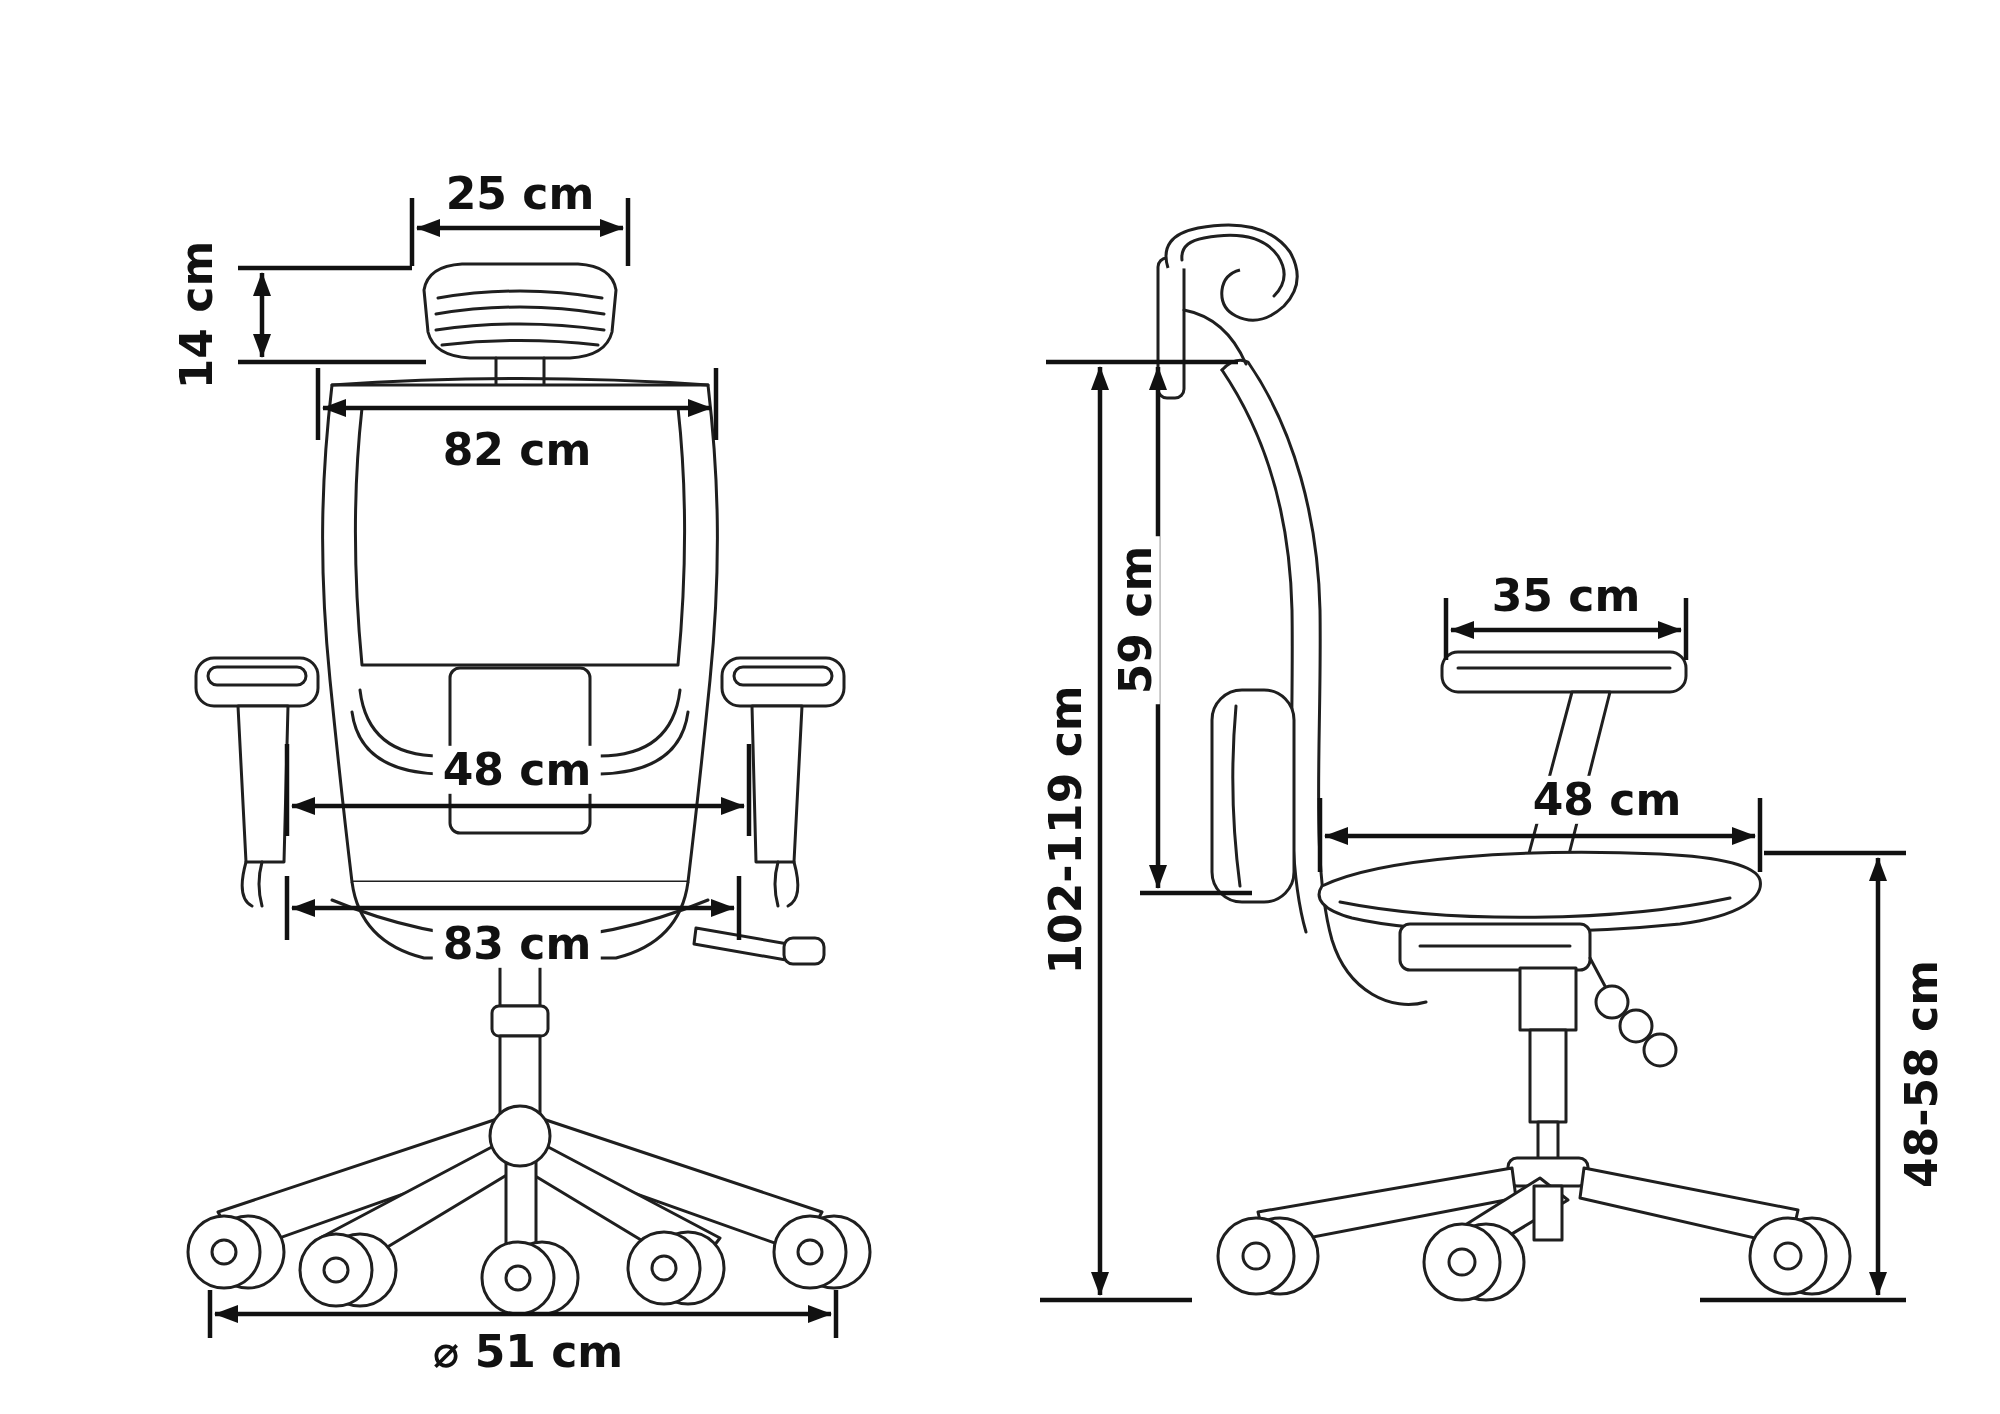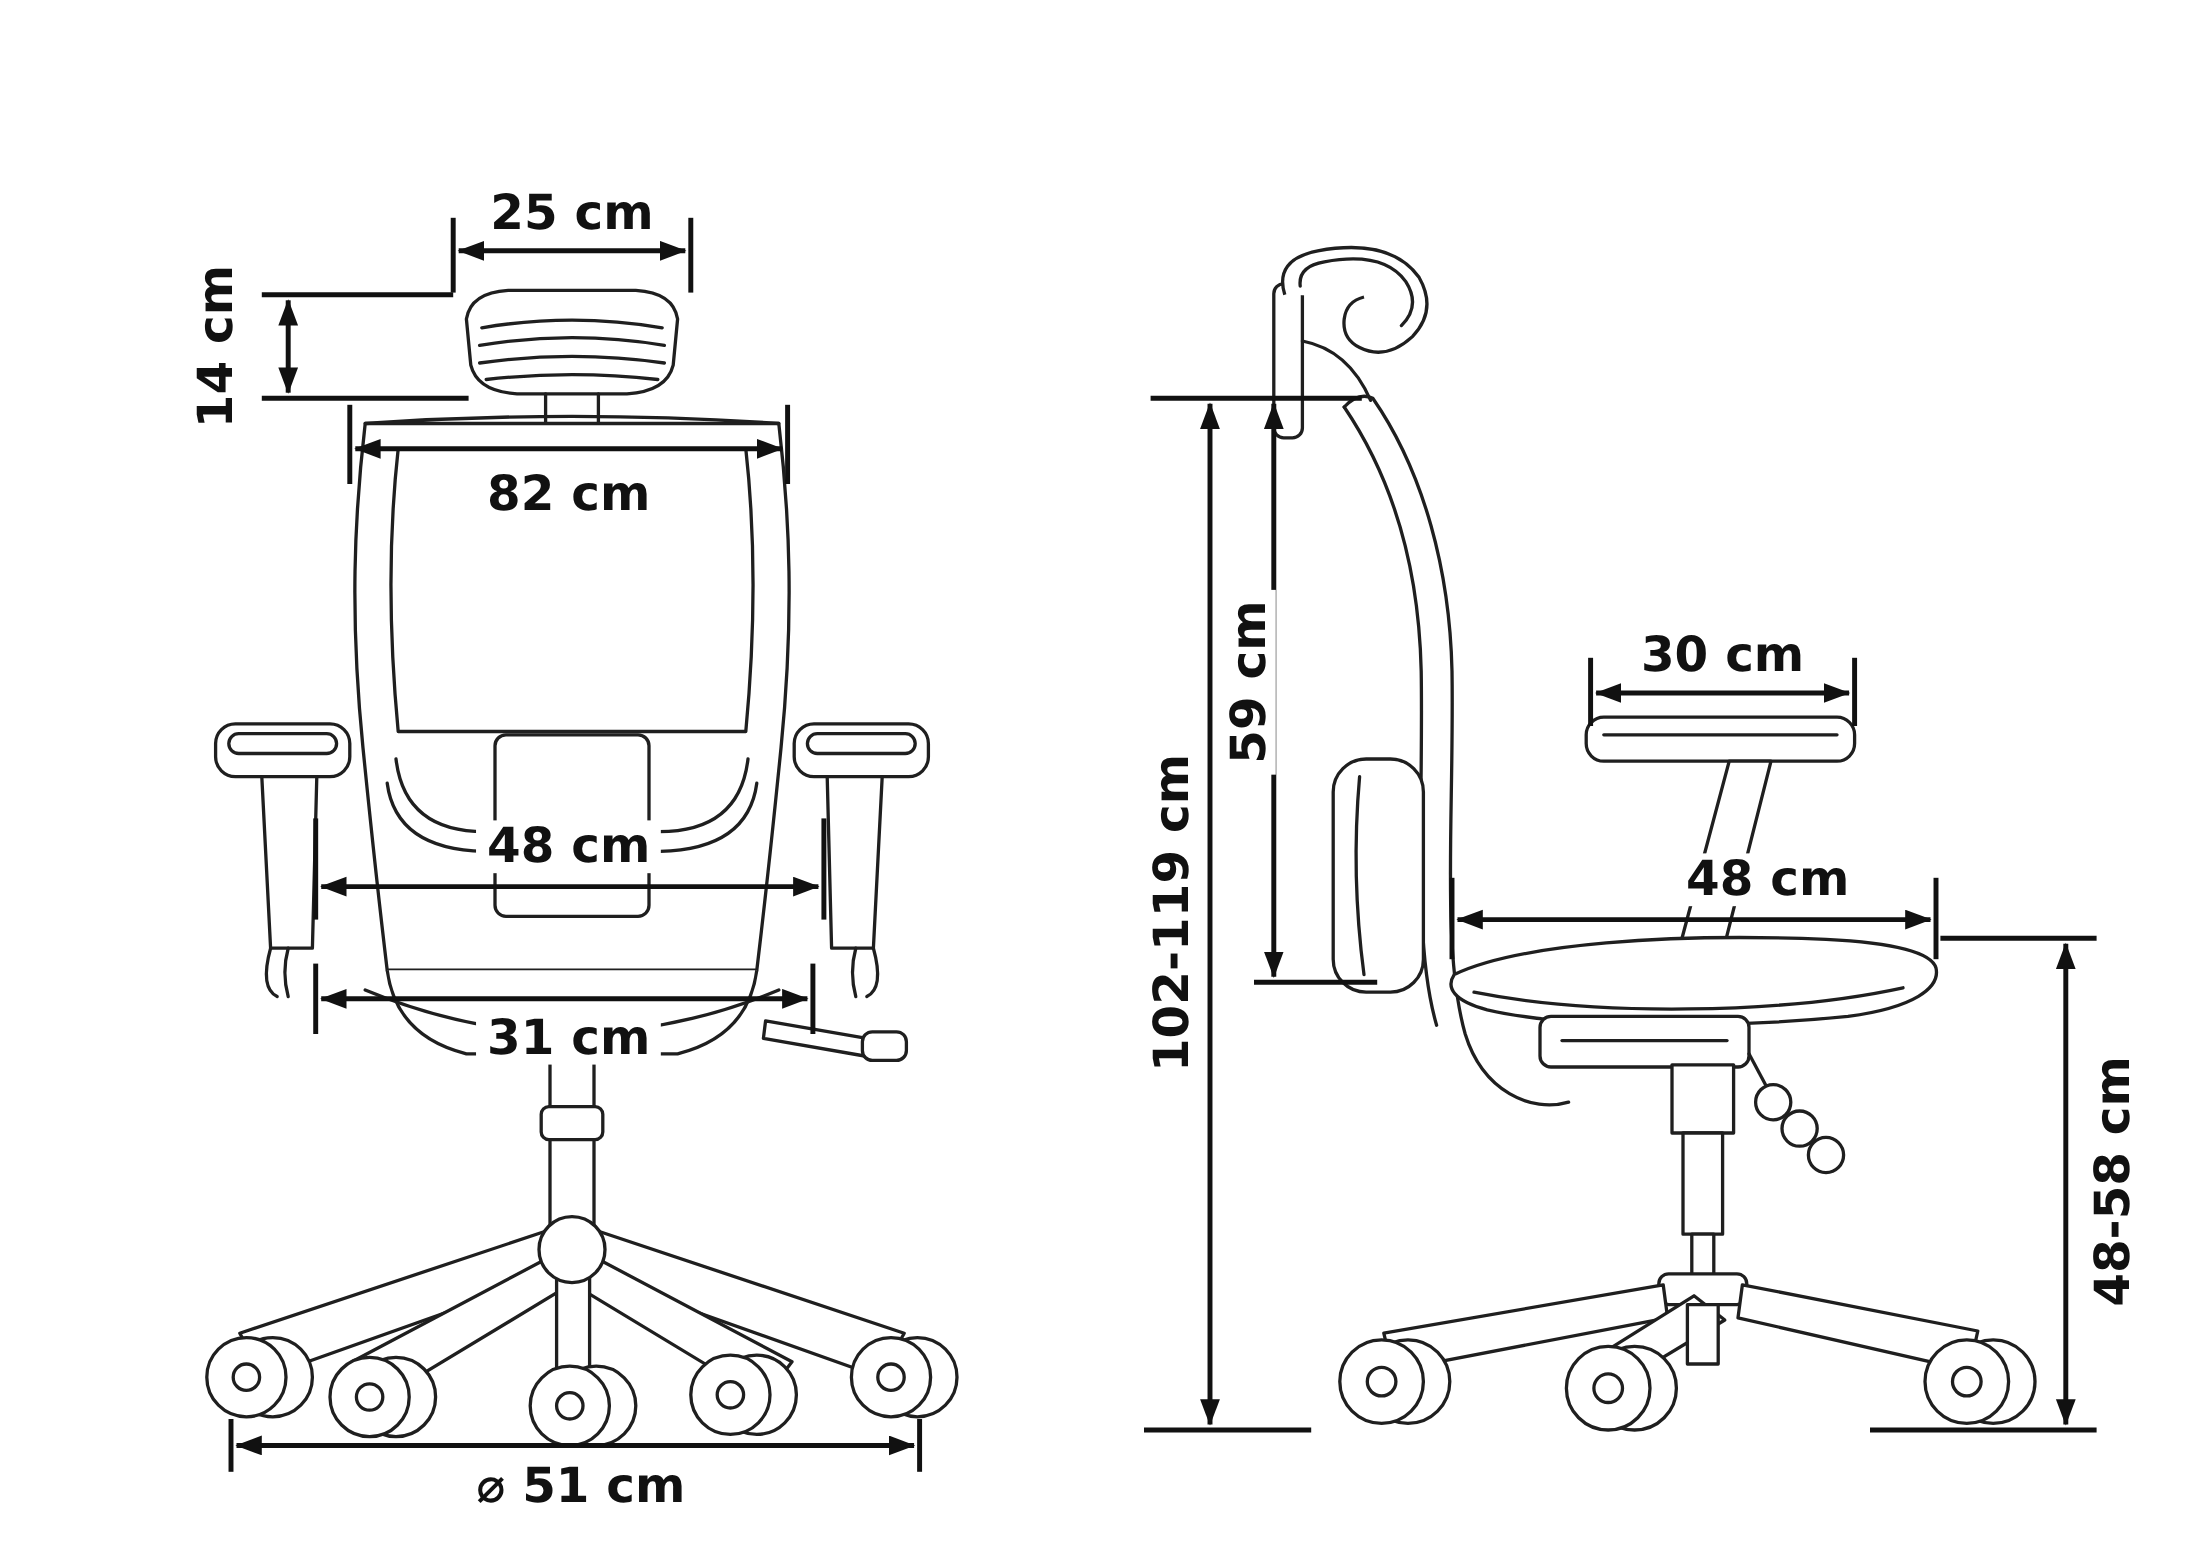--- a/index.html
+++ b/index.html
@@ -236,22 +236,22 @@
         <line class="dim" x1="1700" y1="1300" x2="1906" y2="1300"></line>
         <line class="dim" x1="1878" y1="858" x2="1878" y2="1295" marker-start="url(#ah)" marker-end="url(#ah)"></line>
       </g>
     </g>
   </svg>
 
   <div class="dim-label" style="left:520px;top:194px;">25 cm</div>
   <div class="dim-label rot" style="left:197px;top:315px;">14 cm</div>
   <div class="dim-label" style="left:517px;top:450px;">82 cm</div>
   <div class="dim-label" style="left:517px;top:770px;">48 cm</div>
-  <div class="dim-label" style="left:517px;top:944px;">31 cm</div>
+  <div class="dim-label" style="left:517px;top:944px;">83 cm</div>
   <div class="dim-label" style="left:528px;top:1352px;">⌀ 51 cm</div>
 
   <div class="dim-label rot" style="left:1066px;top:830px;">102-119 cm</div>
   <div class="dim-label rot" style="left:1136px;top:620px;">59 cm</div>
-  <div class="dim-label" style="left:1566px;top:596px;">30 cm</div>
+  <div class="dim-label" style="left:1566px;top:596px;">35 cm</div>
   <div class="dim-label" style="left:1607px;top:800px;">48 cm</div>
   <div class="dim-label rot" style="left:1922px;top:1074px;">48-58 cm</div>
 
 </div>
 
 </body></html>

